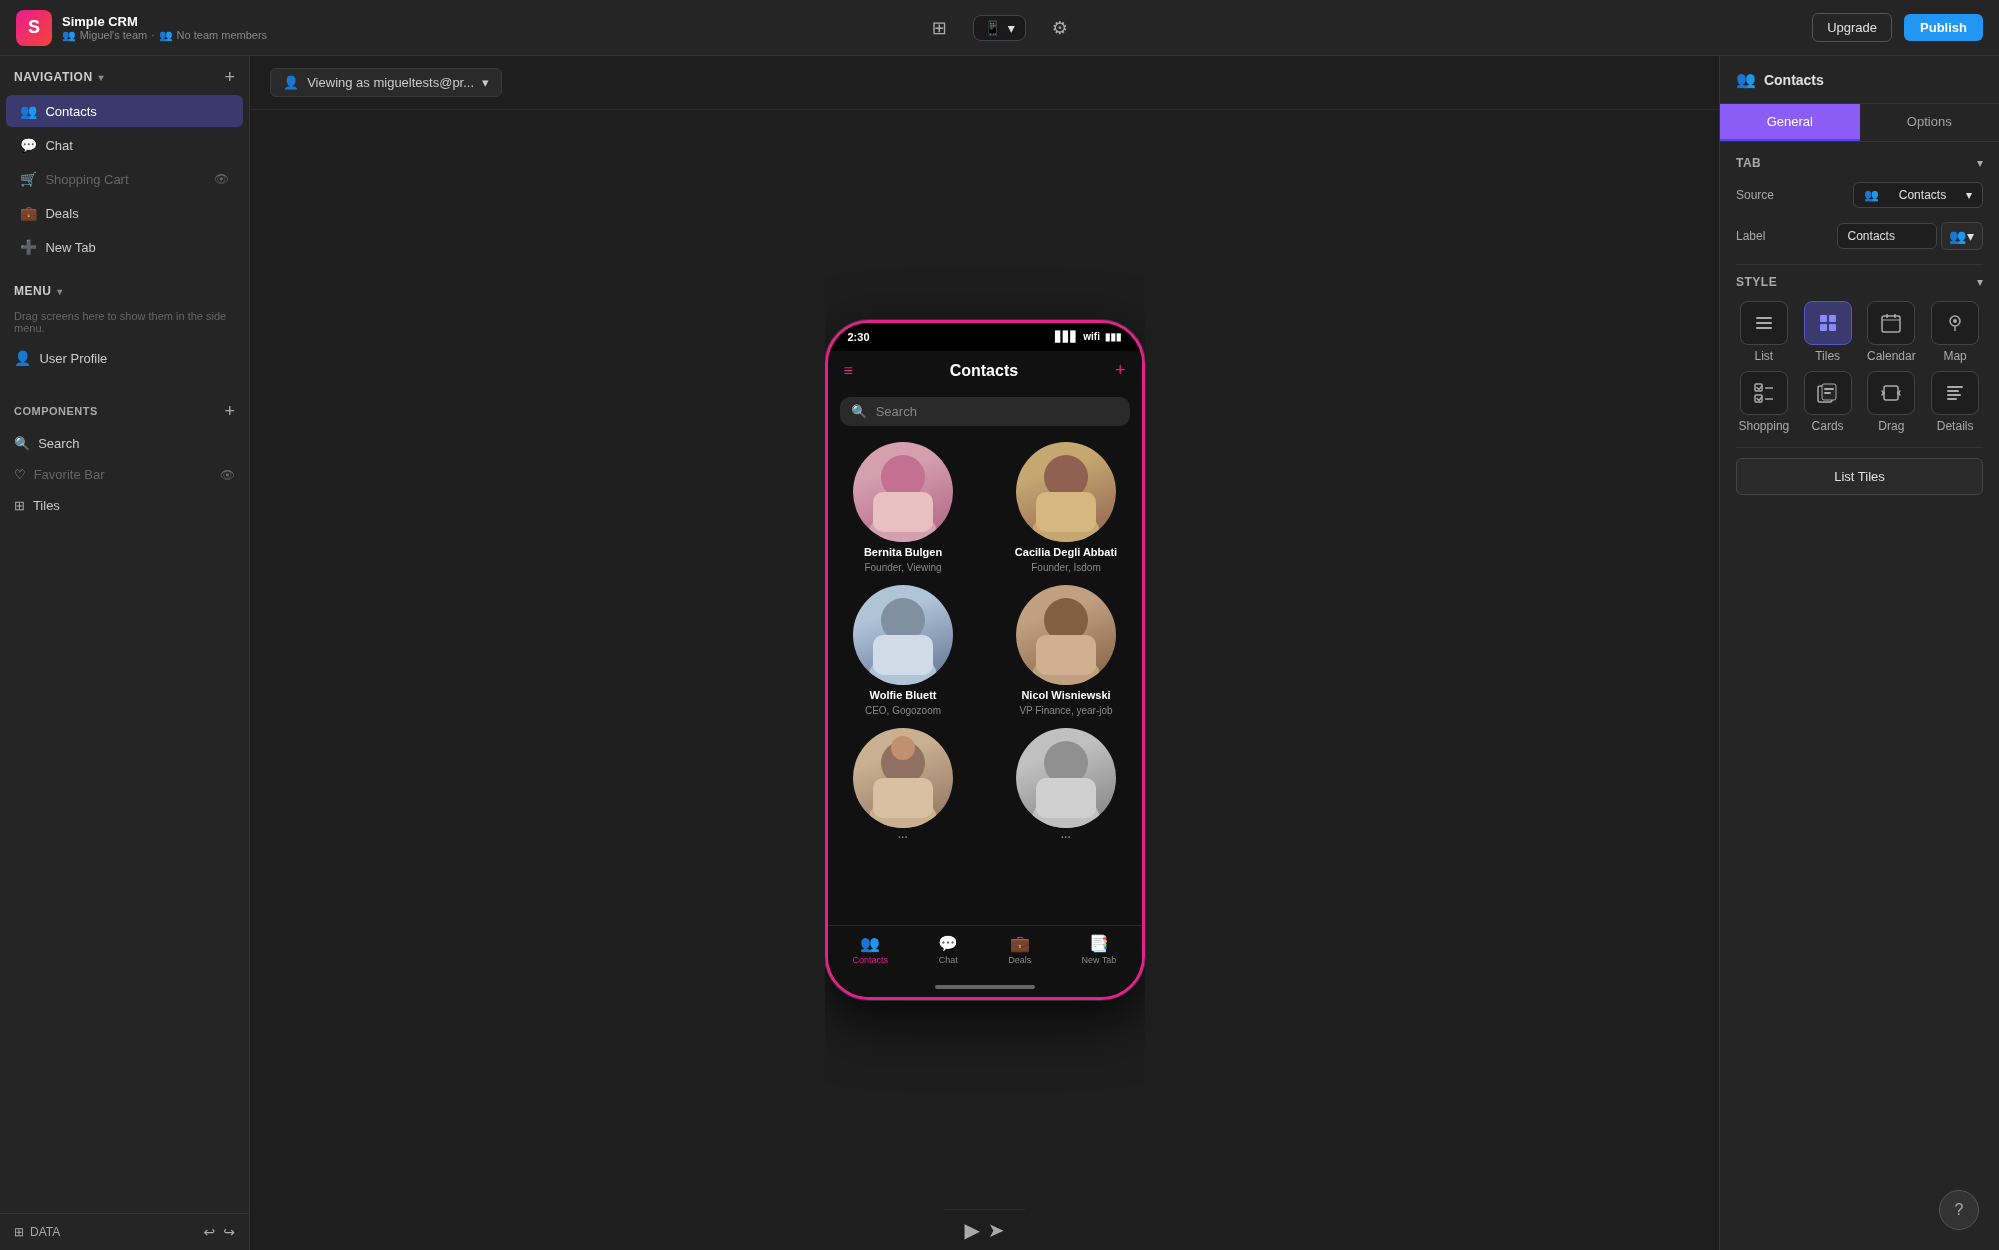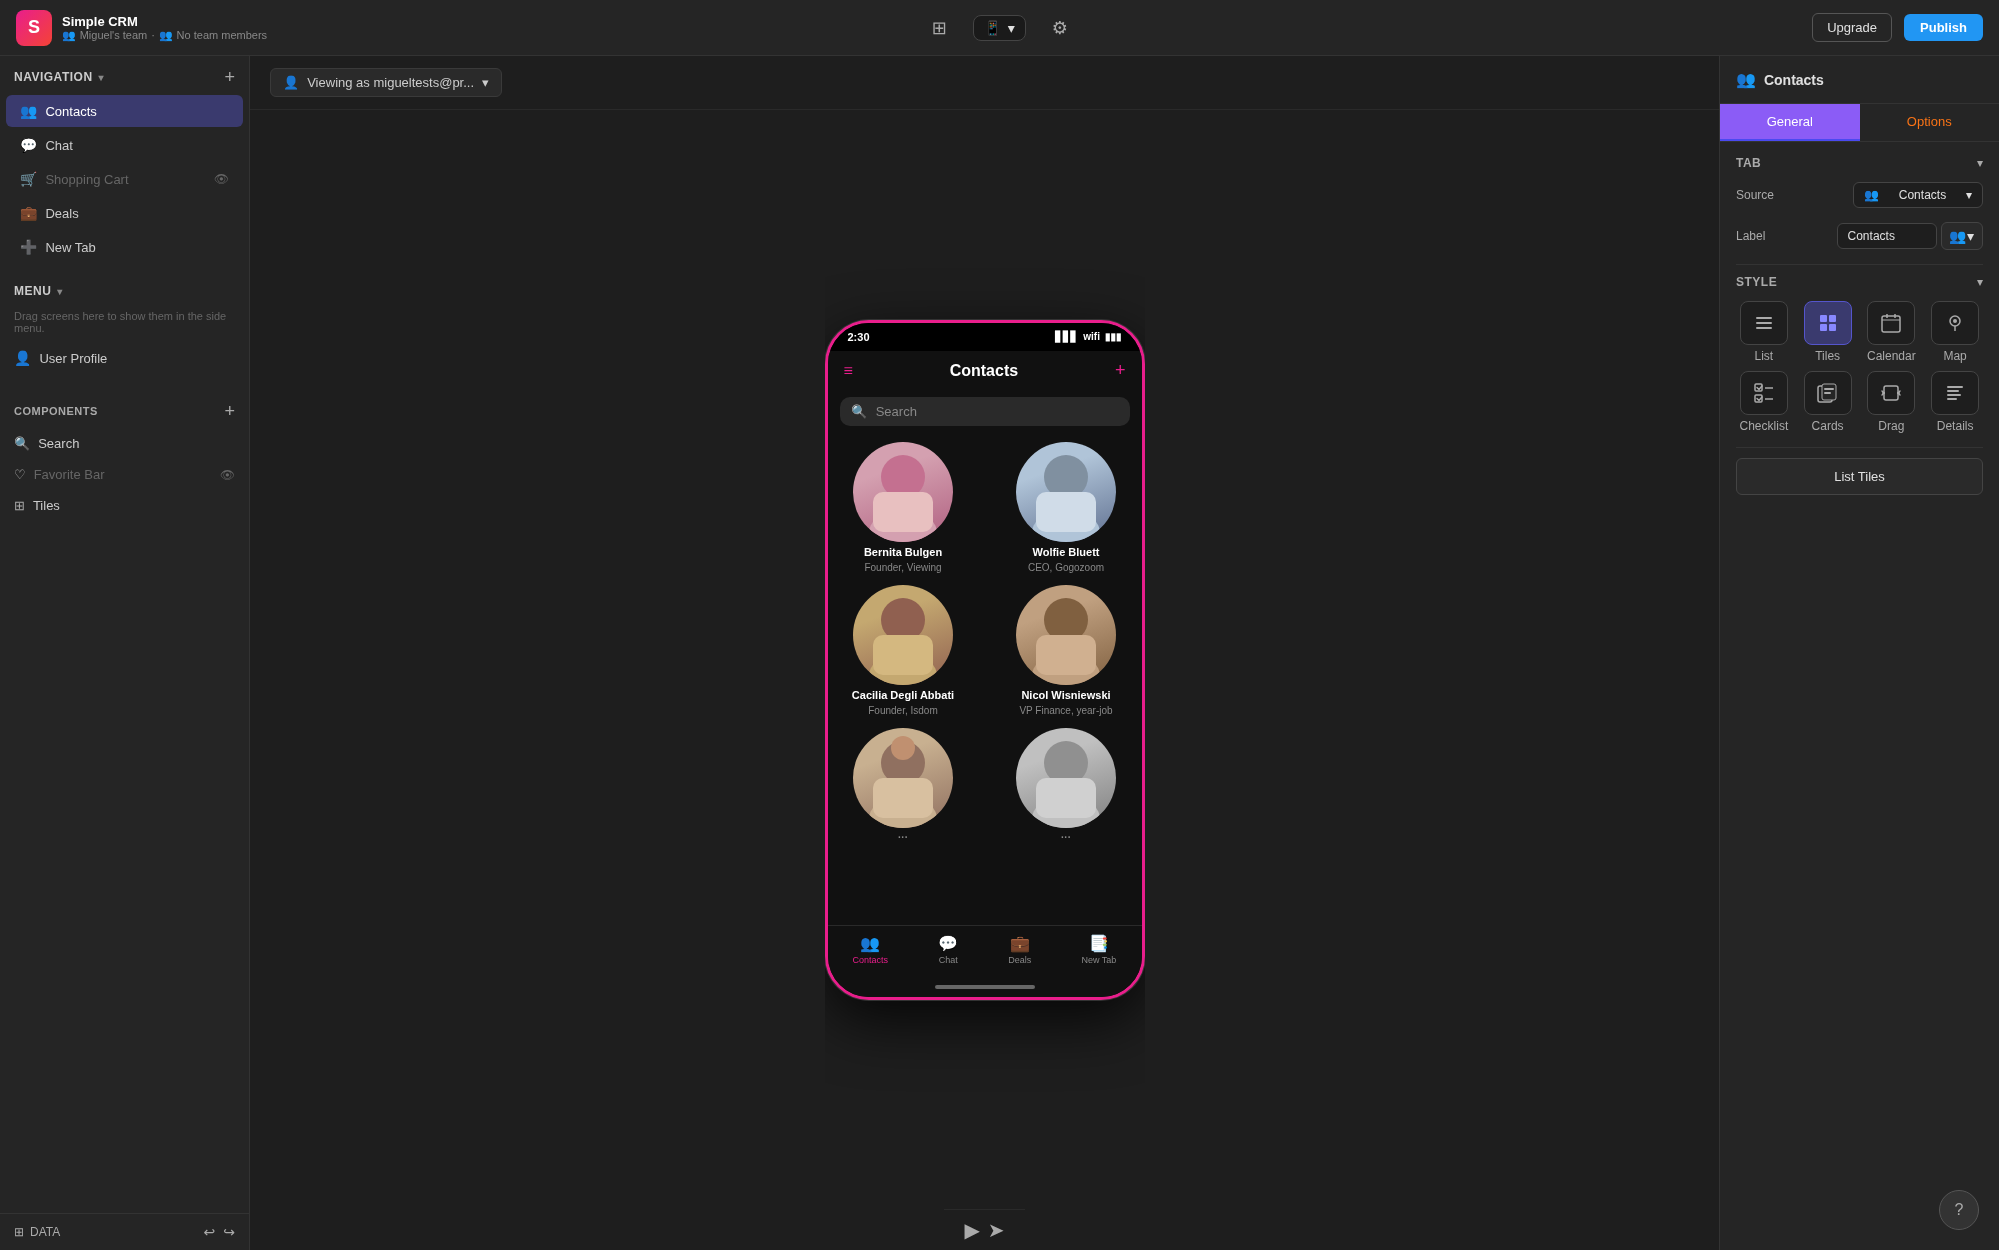--- a/index.html
+++ b/index.html
@@ -395,21 +395,21 @@
     .tab-row {
       display: flex;
       border-bottom: 1px solid #333;
     }
     .tab-btn {
       flex: 1;
       padding: 10px;
       background: transparent;
       border: none;
       font-size: 13px;
-      color: #f97316;
+      color: #a3a3a3;
       cursor: pointer;
       border-bottom: 2px solid transparent;
     }
     .tab-btn.active {
       color: #fff;
       background: #8b5cf6;
       border-bottom: 2px solid #4a4af0;
     }
 
     .right-panel-body { padding: 14px 16px; flex: 1; overflow-y: auto; }
@@ -716,41 +716,41 @@
                 <circle cx="50" cy="35" r="22" fill="#c47090"></circle>
                 <ellipse cx="50" cy="95" rx="35" ry="30" fill="#d4a0b0"></ellipse>
                 <rect x="20" y="50" width="60" height="40" rx="10" fill="#e8c0c0"></rect>
               </svg>
             </div>
             <span class="contact-name">Bernita Bulgen</span>
             <span class="contact-title">Founder, Viewing</span>
           </div>
 
           <div class="contact-tile">
+            <div class="contact-avatar avatar-woman2">
+              <svg viewBox="0 0 100 100" xmlns="http://www.w3.org/2000/svg">
+                <circle cx="50" cy="35" r="22" fill="#906050"></circle>
+                <ellipse cx="50" cy="95" rx="35" ry="30" fill="#c4a870"></ellipse>
+                <rect x="20" y="50" width="60" height="40" rx="10" fill="#d4b880"></rect>
+              </svg>
+            </div>
+            <span class="contact-name">Cacilia Degli Abbati</span>
+            <span class="contact-title">Founder, Isdom</span>
+          </div>
+
+          <div class="contact-tile">
             <div class="contact-avatar avatar-man1">
               <svg viewBox="0 0 100 100" xmlns="http://www.w3.org/2000/svg">
                 <circle cx="50" cy="35" r="22" fill="#8090a0"></circle>
                 <ellipse cx="50" cy="95" rx="35" ry="30" fill="#b0c4d8"></ellipse>
                 <rect x="20" y="50" width="60" height="40" rx="10" fill="#d0dce8"></rect>
               </svg>
             </div>
             <span class="contact-name">Wolfie Bluett</span>
             <span class="contact-title">CEO, Gogozoom</span>
-          </div>
-
-          <div class="contact-tile">
-            <div class="contact-avatar avatar-woman2">
-              <svg viewBox="0 0 100 100" xmlns="http://www.w3.org/2000/svg">
-                <circle cx="50" cy="35" r="22" fill="#906050"></circle>
-                <ellipse cx="50" cy="95" rx="35" ry="30" fill="#c4a870"></ellipse>
-                <rect x="20" y="50" width="60" height="40" rx="10" fill="#d4b880"></rect>
-              </svg>
-            </div>
-            <span class="contact-name">Cacilia Degli Abbati</span>
-            <span class="contact-title">Founder, Isdom</span>
           </div>
 
           <div class="contact-tile">
             <div class="contact-avatar avatar-man2">
               <svg viewBox="0 0 100 100" xmlns="http://www.w3.org/2000/svg">
                 <circle cx="50" cy="35" r="22" fill="#806040"></circle>
                 <ellipse cx="50" cy="95" rx="35" ry="30" fill="#c0a080"></ellipse>
                 <rect x="20" y="50" width="60" height="40" rx="10" fill="#d0b090"></rect>
               </svg>
             </div>
@@ -907,21 +907,21 @@
           <div class="style-icon-box">
             <svg width="22" height="22" viewBox="0 0 22 22" fill="none">
               <rect x="2" y="2" width="7" height="7" rx="1" stroke="#aaa" stroke-width="1.5" fill="none"></rect>
               <path d="M4 5.5 L6 7.5 L9 4" stroke="#aaa" stroke-width="1.5" stroke-linecap="round" fill="none"></path>
               <rect x="2" y="13" width="7" height="7" rx="1" stroke="#aaa" stroke-width="1.5" fill="none"></rect>
               <path d="M4 16.5 L6 18.5 L9 15" stroke="#aaa" stroke-width="1.5" stroke-linecap="round" fill="none"></path>
               <line x1="12" y1="6" x2="20" y2="6" stroke="#aaa" stroke-width="1.5"></line>
               <line x1="12" y1="17" x2="20" y2="17" stroke="#aaa" stroke-width="1.5"></line>
             </svg>
           </div>
-          <span class="style-option-label">Checklist</span>
+          <span class="style-option-label">Shopping</span>
         </div>
         <div class="style-option">
           <div class="style-icon-box">
             <svg width="22" height="22" viewBox="0 0 22 22" fill="none">
               <rect x="1" y="4" width="14" height="16" rx="2" stroke="#aaa" stroke-width="1.5" fill="none"></rect>
               <rect x="5" y="2" width="14" height="16" rx="2" stroke="#aaa" stroke-width="1" fill="#252525"></rect>
               <rect x="7" y="6" width="10" height="2" rx="1" fill="#aaa"></rect>
               <rect x="7" y="10" width="7" height="2" rx="1" fill="#aaa"></rect>
             </svg>
           </div>

